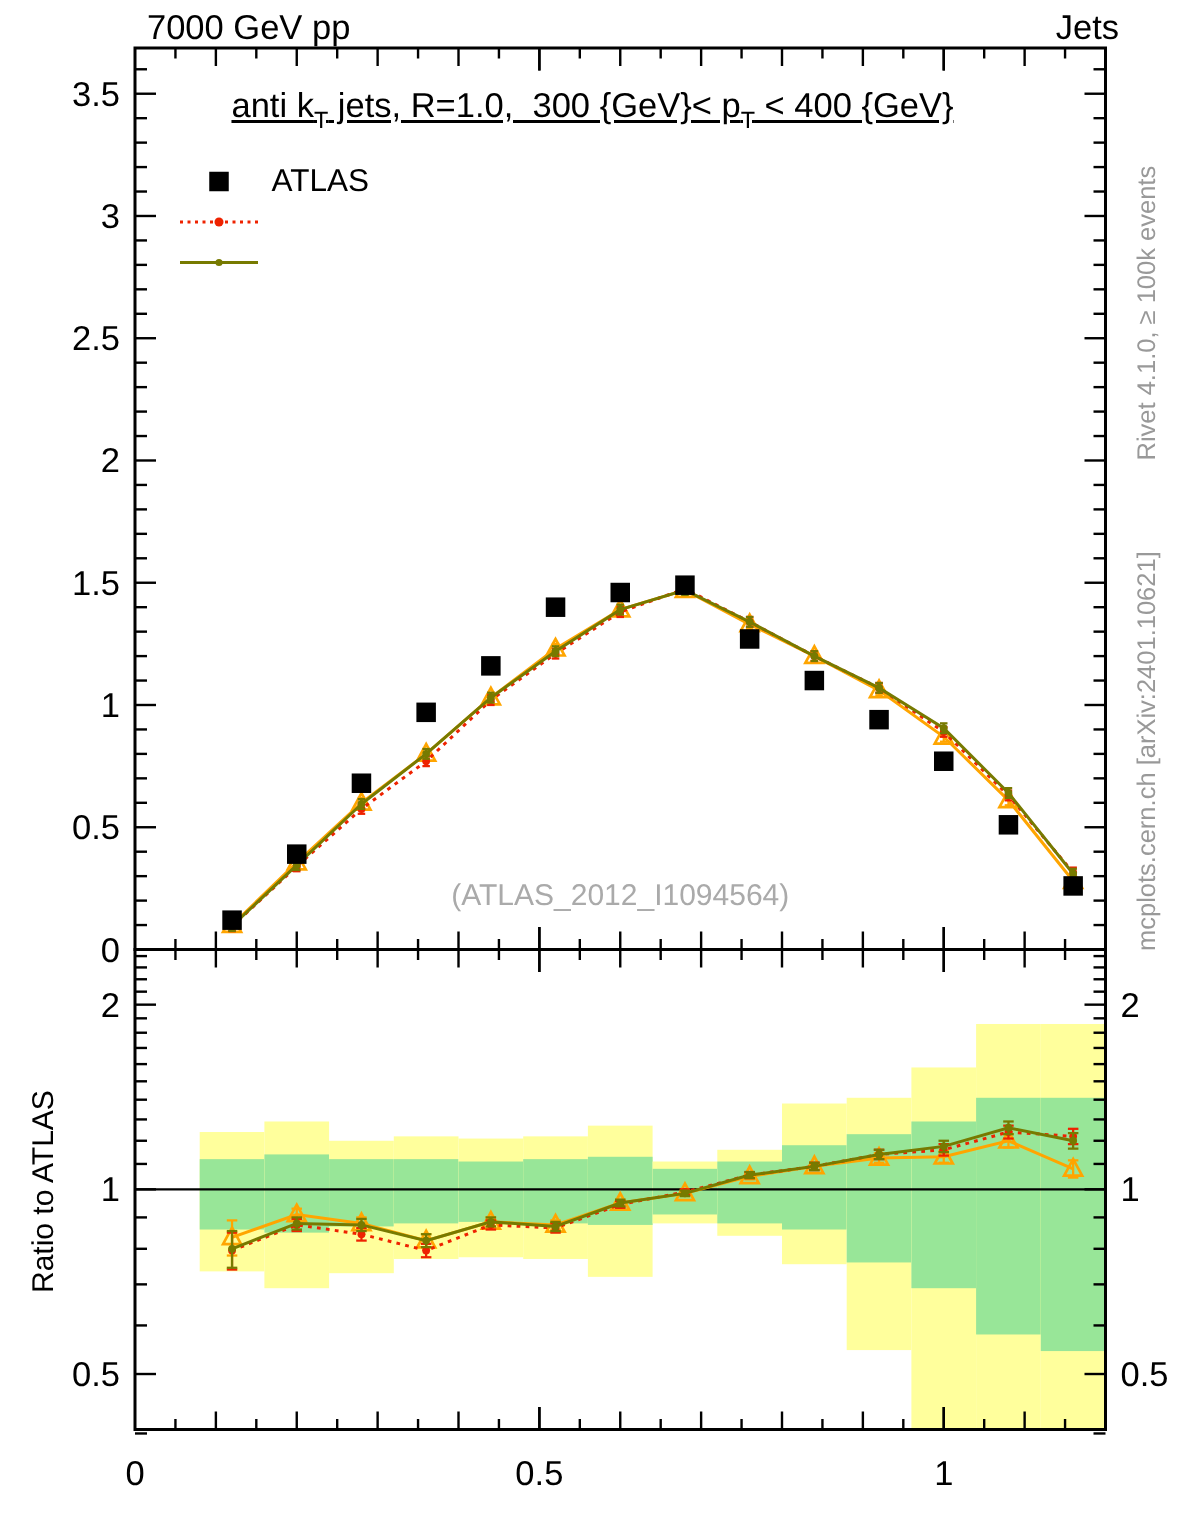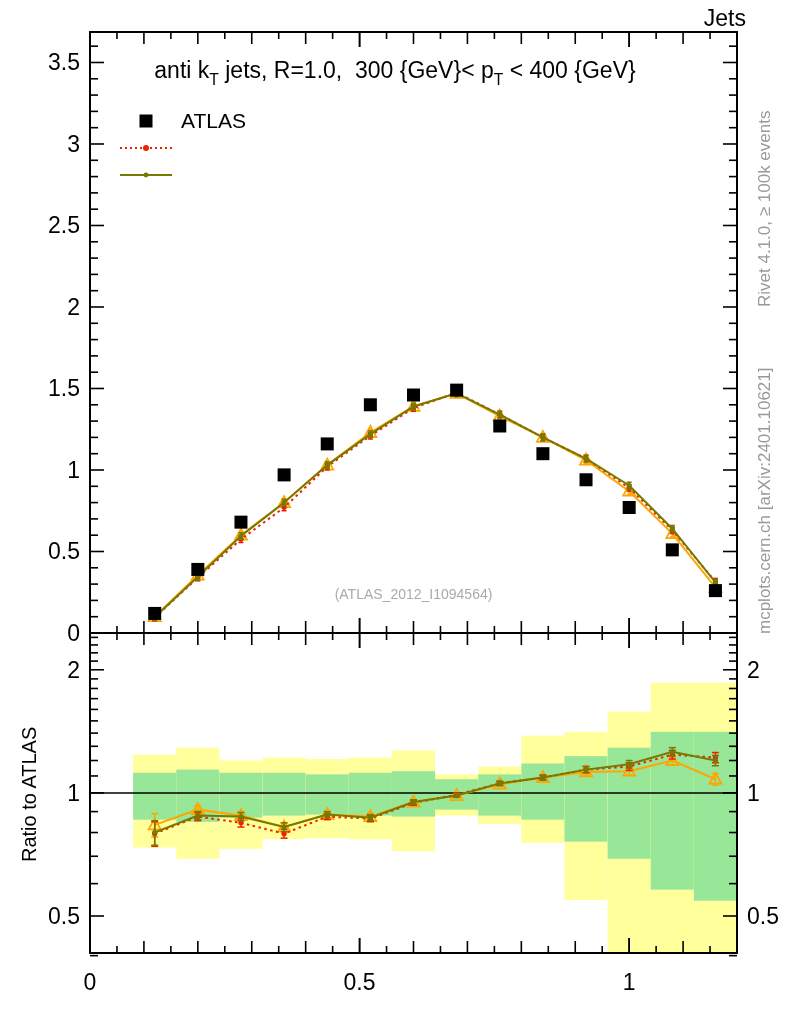--- a/index.html
+++ b/index.html
@@ -6,21 +6,21 @@
   .canvas{position:relative;width:786px;height:1024px;background:#fff;overflow:hidden;
           font-family:"Liberation Sans","DejaVu Sans",sans-serif;color:#000;}
   .abs{position:absolute;}
   .hdr{font-size:23px;white-space:nowrap;}
   .title{font-size:23px;text-align:center;white-space:nowrap;}
   .title sub{font-size:0.68em;vertical-align:-0.45em;}
   .legend{font-size:21px;}
   .legend-row{display:flex;align-items:center;height:27px;}
   .legend-marker{width:52px;height:18px;margin-right:9px;flex:0 0 auto;}
   .legend-label{white-space:nowrap;}
-  .watermark{font-size:14px;text-align:center;white-space:nowrap;}
+  .watermark{font-size:20px;text-align:center;white-space:nowrap;}
   .rot{transform-origin:0 0;transform:rotate(-90deg);white-space:nowrap;}
   .ratio-ylabel{font-size:20px;}
   .sidenote{font-size:17px;}
   svg text{font-family:"Liberation Sans","DejaVu Sans",sans-serif;}
   .m-ambt1{stroke:var(--c-ambt1);}
   .m-z1{stroke:var(--c-z1);}       .f-z1{fill:var(--c-z1);}
   .m-z2{stroke:var(--c-z2);}       .f-z2{fill:var(--c-z2);}
 </style>
 </head>
 <body style="--c-atlas: #000000; --c-ambt1: #ffa500; --c-z1: #ee2200; --c-z2: #777a00; --c-band_green: #98e698; --c-band_yellow: #ffff9c; --c-gray_text: #999999; --c-watermark: #aaaaaa;">
@@ -665,23 +665,24 @@
         <line x1="668.8000000000001" y1="747.6593642798792" x2="675.8000000000001" y2="747.6593642798792" stroke="#777a00" stroke-width="1.5"></line>
         <line x1="668.8000000000001" y1="756.1192248044017" x2="675.8000000000001" y2="756.1192248044017" stroke="#777a00" stroke-width="1.5"></line>
         <circle cx="672.3000000000001" cy="751.8389334704583" r="2.6" fill="#777a00"></circle>
         <line x1="715.4333333333334" y1="755.398641686071" x2="715.4333333333334" y2="765.7629518521335" stroke="#777a00" stroke-width="1.5"></line>
         <line x1="711.9333333333334" y1="755.398641686071" x2="718.9333333333334" y2="755.398641686071" stroke="#777a00" stroke-width="1.5"></line>
         <line x1="711.9333333333334" y1="765.7629518521335" x2="718.9333333333334" y2="765.7629518521335" stroke="#777a00" stroke-width="1.5"></line>
         <circle cx="715.4333333333334" cy="760.50521295495" r="2.6" fill="#777a00"></circle>
       </g>
     </svg>
 
+  <div class="abs hdr" style="left:98px;top:5px;">7000 GeV pp</div>
   <div class="abs hdr" style="right:40px;top:5px;text-align:right;margin-left:26px;">Jets</div>
 
-  <div class="abs title" style="left:90px;top:57px;width:610px;">
+  <div class="abs title" style="left:90px;top:57px;width:610px;text-decoration:underline;">
     <span>anti k</span><sub>T</sub><span> jets, R=1.0, &nbsp;300 {GeV}&lt; p</span><sub>T</sub><span> &lt; 400 {GeV}</span>
   </div>
 
   <div class="abs legend" style="left:120px;top:107px;">
     <div class="legend-row">
       <svg class="legend-marker" viewBox="0 0 52 18">
         <rect x="19.5" y="2.5" width="13" height="13" fill="#000"></rect>
       </svg>
       <span class="legend-label">ATLAS</span>
     </div>

